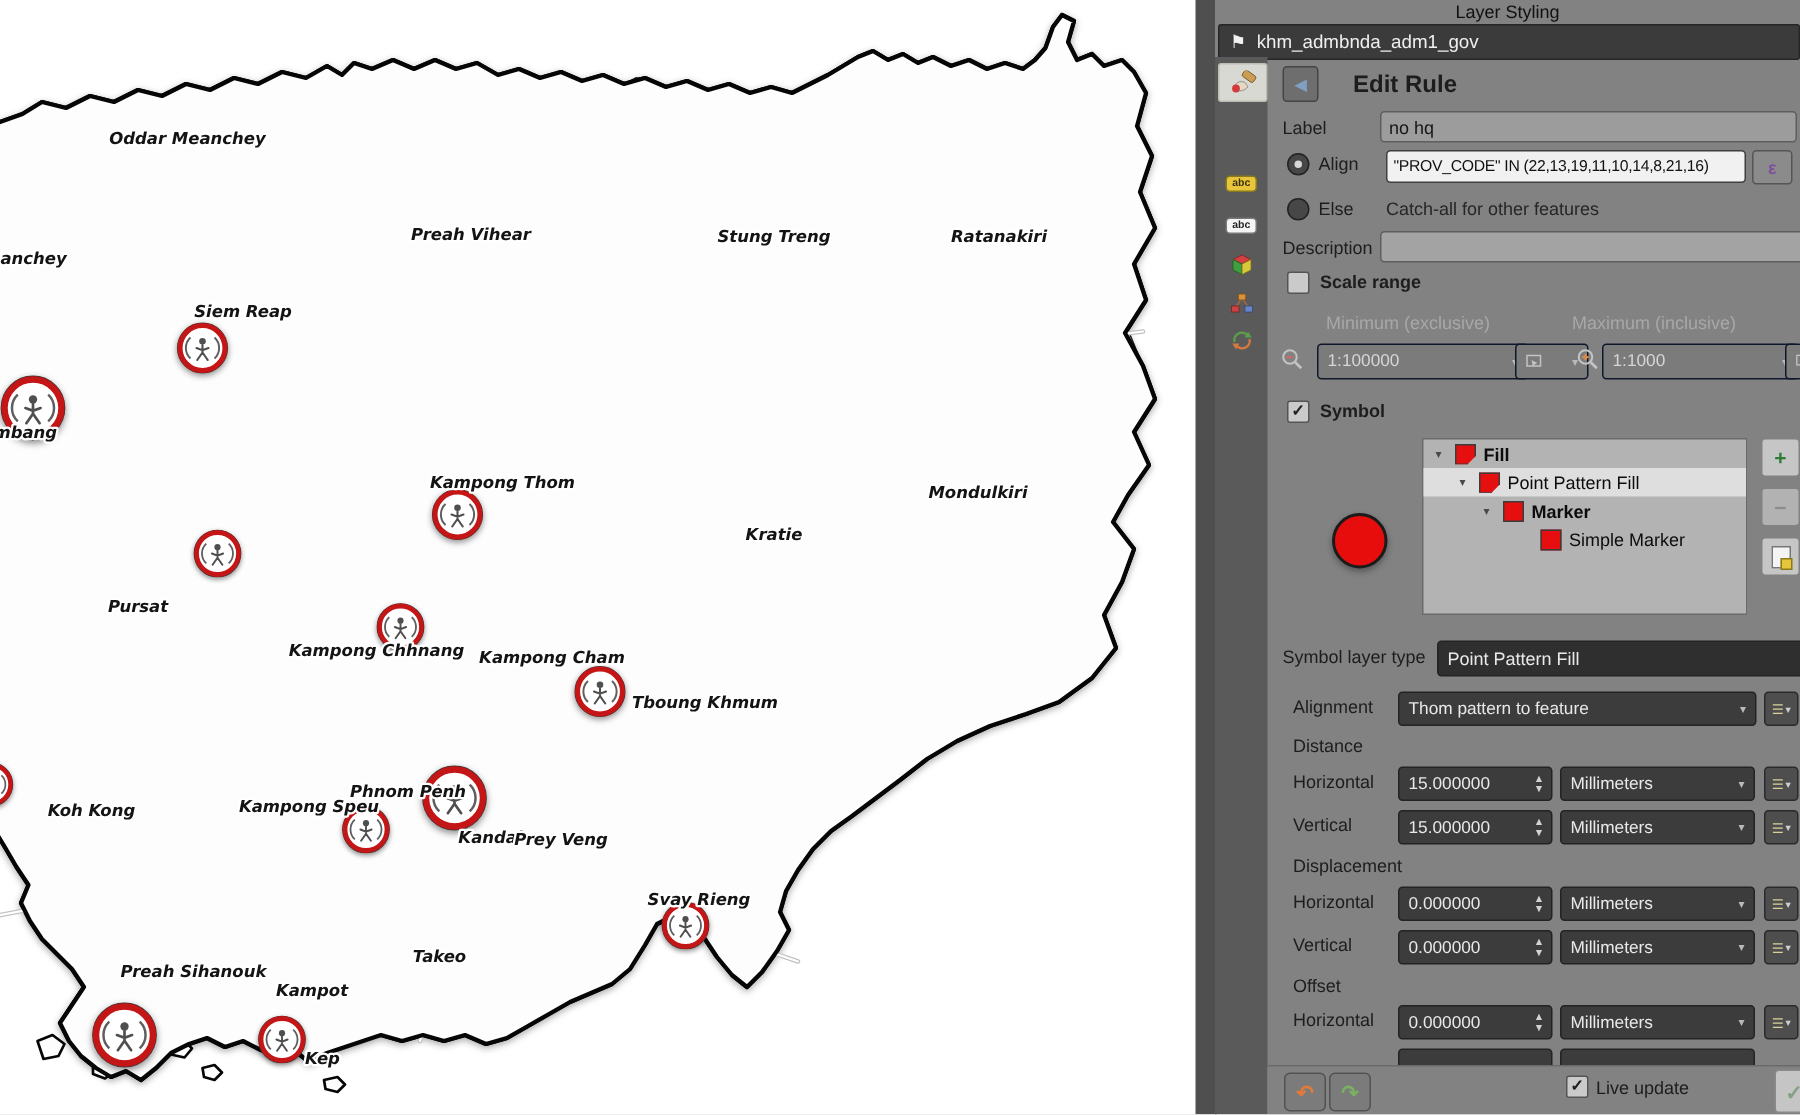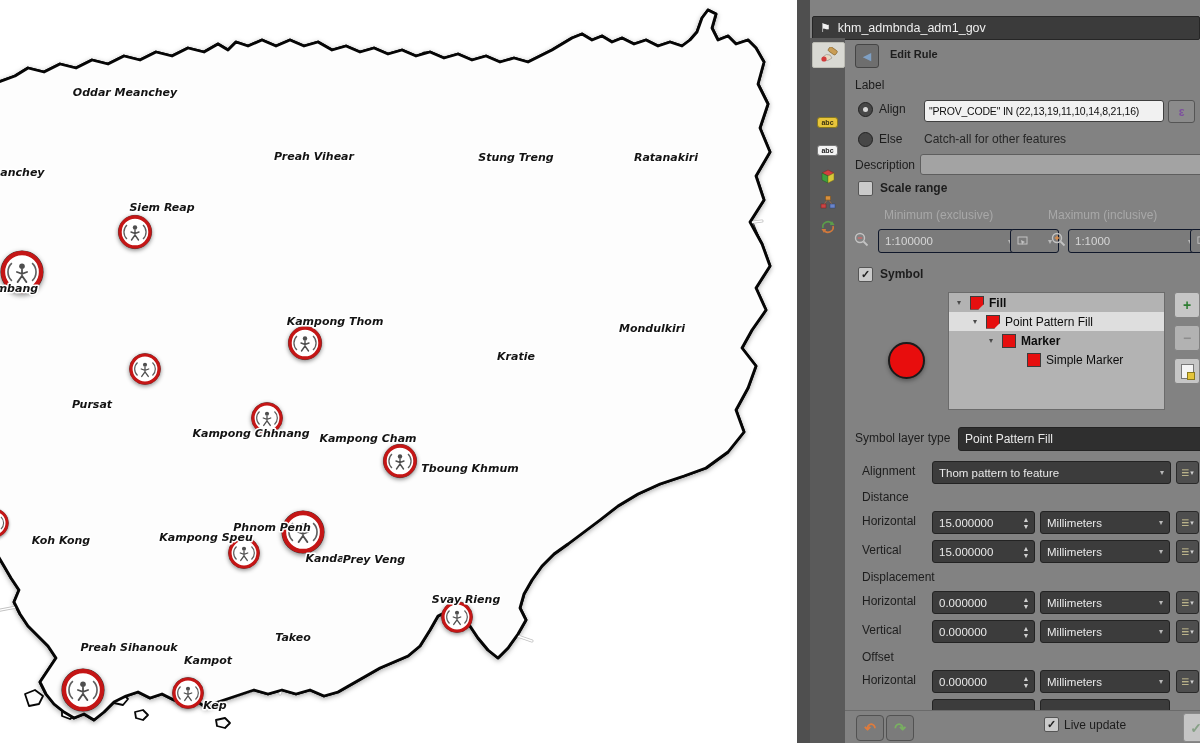--- a/index.html
+++ b/index.html
@@ -301,20 +301,21 @@
         <text x="293" y="641" class="plabel">Takeo</text>
         <text x="129" y="651" class="plabel">Preah Sihanouk</text>
         <text x="208" y="664" class="plabel">Kampot</text>
         <text x="215" y="709" class="plabel">Kep</text>
       </g>
   </svg>
 
   <div class="divider"></div>
 
   <div class="panel">
+    <div class="p-title">Layer Styling</div>
 
     <div class="layer-bar">
       <span class="flag">⚑</span>
       <span>khm_admbnda_adm1_gov</span>
     </div>
 
     <div class="tools-col">
       <div class="tool sel" style="top:4px;">
         <svg width="18" height="16" viewBox="0 0 18 16">
           <rect x="8" y="1" width="9" height="5" rx="1.5" transform="rotate(35 12 4)" fill="#c99d55" stroke="#7d5c26" stroke-width="0.6"></rect>
@@ -350,23 +351,26 @@
           <polygon points="12,2 14.5,6 9.8,6" fill="#5a9e4a"></polygon>
           <path d="M13,7 A5,5 0 0 1 4,11" fill="none" stroke="#d2793c" stroke-width="1.6"></path>
           <polygon points="4,14 1.5,10 6.2,10" fill="#d2793c"></polygon>
         </svg>
       </div>
     </div>
 
     <div class="btn" style="left:45px;top:44px;width:22px;height:22px;background:#6e6e6e;border:1px solid #454545;">
       <span style="color:#7fa0c4;font-size:11px;">◀</span>
     </div>
-    <div class="cap bold" style="left:80px;top:48px;font-size:11px;">Edit Rule</div>
+    <div class="cap bold" style="left:92px;top:48px;font-size:16px;">Edit Rule</div>
 
     <div class="cap" style="left:45px;top:78px;">Label</div>
+    <div class="lfield" style="left:110px;right:2px;top:74px;height:19px;">
+      <span>no hq</span>
+    </div>
 
     <div class="radio sel" style="left:48px;top:102px;"></div>
     <div class="cap" style="left:69px;top:102px;">Align</div>
     <div class="wfield" style="left:114px;width:230px;top:100px;height:20px;">
       <span>"PROV_CODE" IN (22,13,19,11,10,14,8,21,16)</span>
     </div>
     <div class="btn" style="left:358px;top:100px;width:25px;height:21px;background:#8b8b8b;border:1px solid #555;">
       <span style="color:#7d4f9e;font-weight:bold;font-size:12px;">ε</span>
     </div>
 

